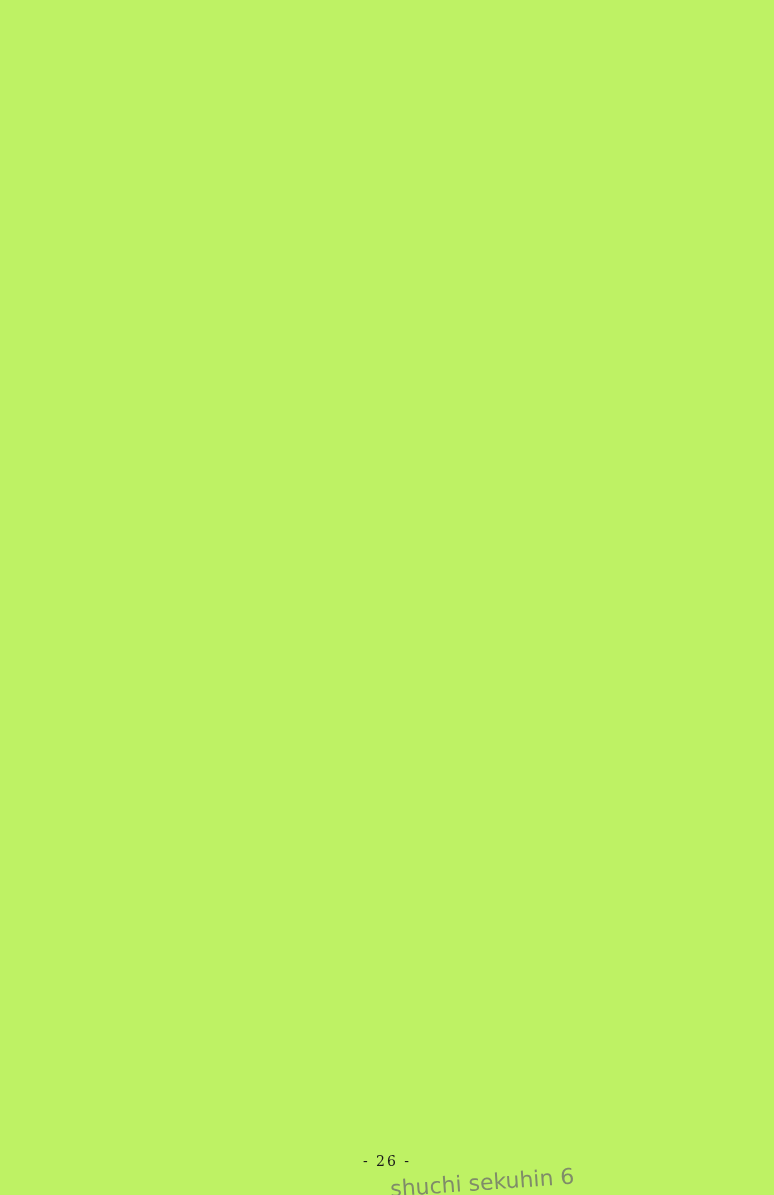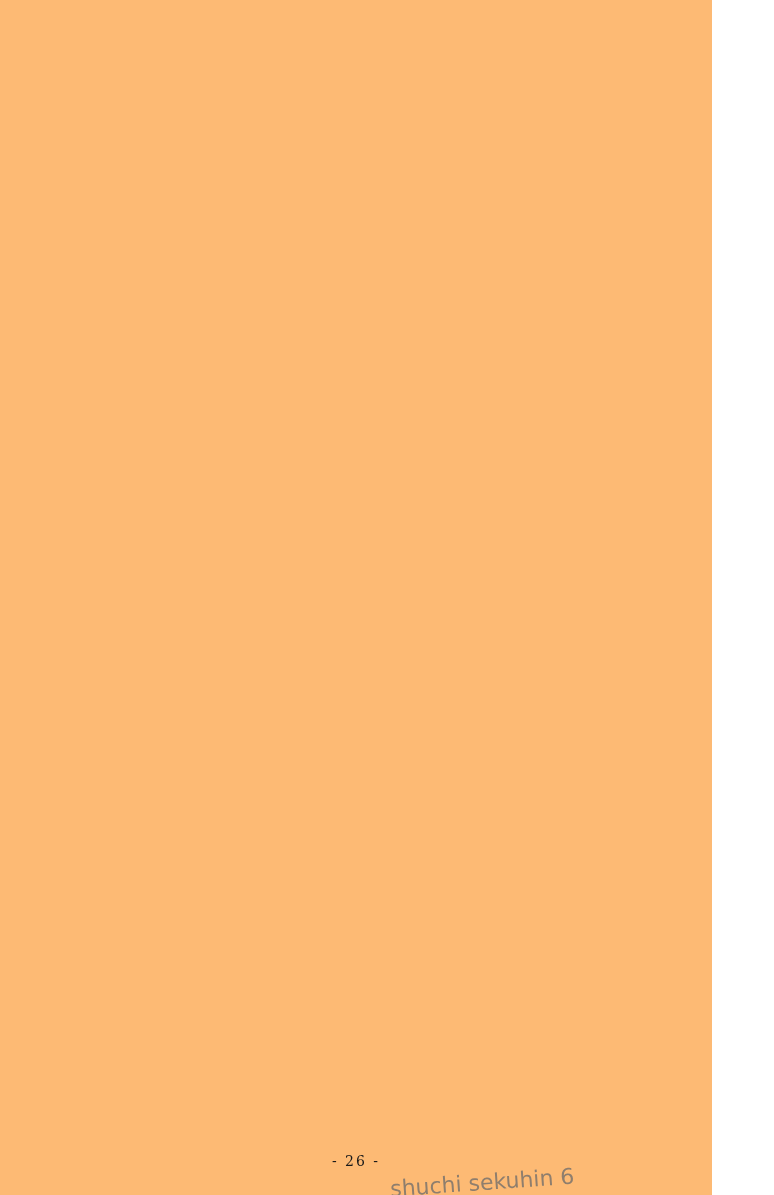--- a/index.html
+++ b/index.html
@@ -6,24 +6,24 @@
     margin: 0;
     padding: 0;
     background: #ffffff;
   }
   body {
     font-family: "DejaVu Serif", "Liberation Serif", serif;
     color: #141414;
   }
   #page {
     position: relative;
-    width: 712px;
+    width: 774px;
     height: 1195px;
     overflow: hidden;
-    background: #fdba74;
+    background: #bef264;
   }
 
   .group {
     position: absolute;
     top: 0;
     height: 100%;
   }
 
   .pagenum {
     position: absolute;

